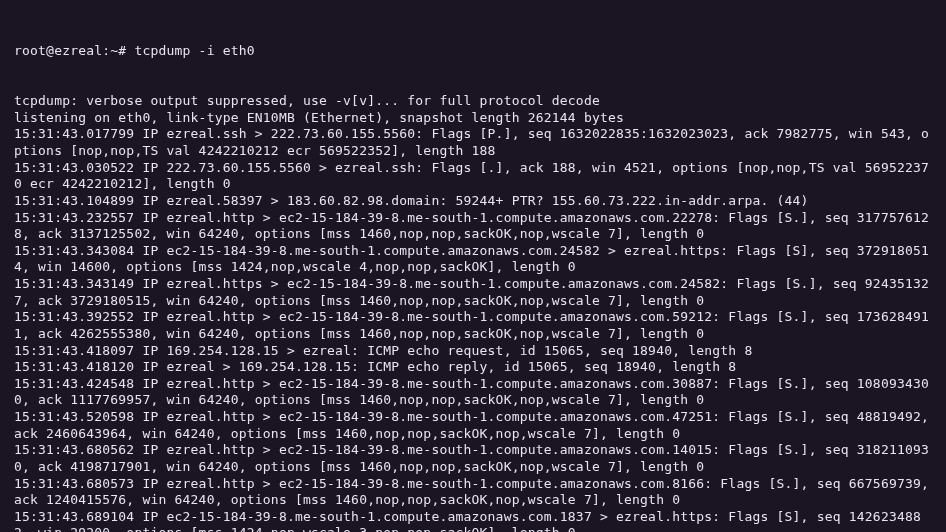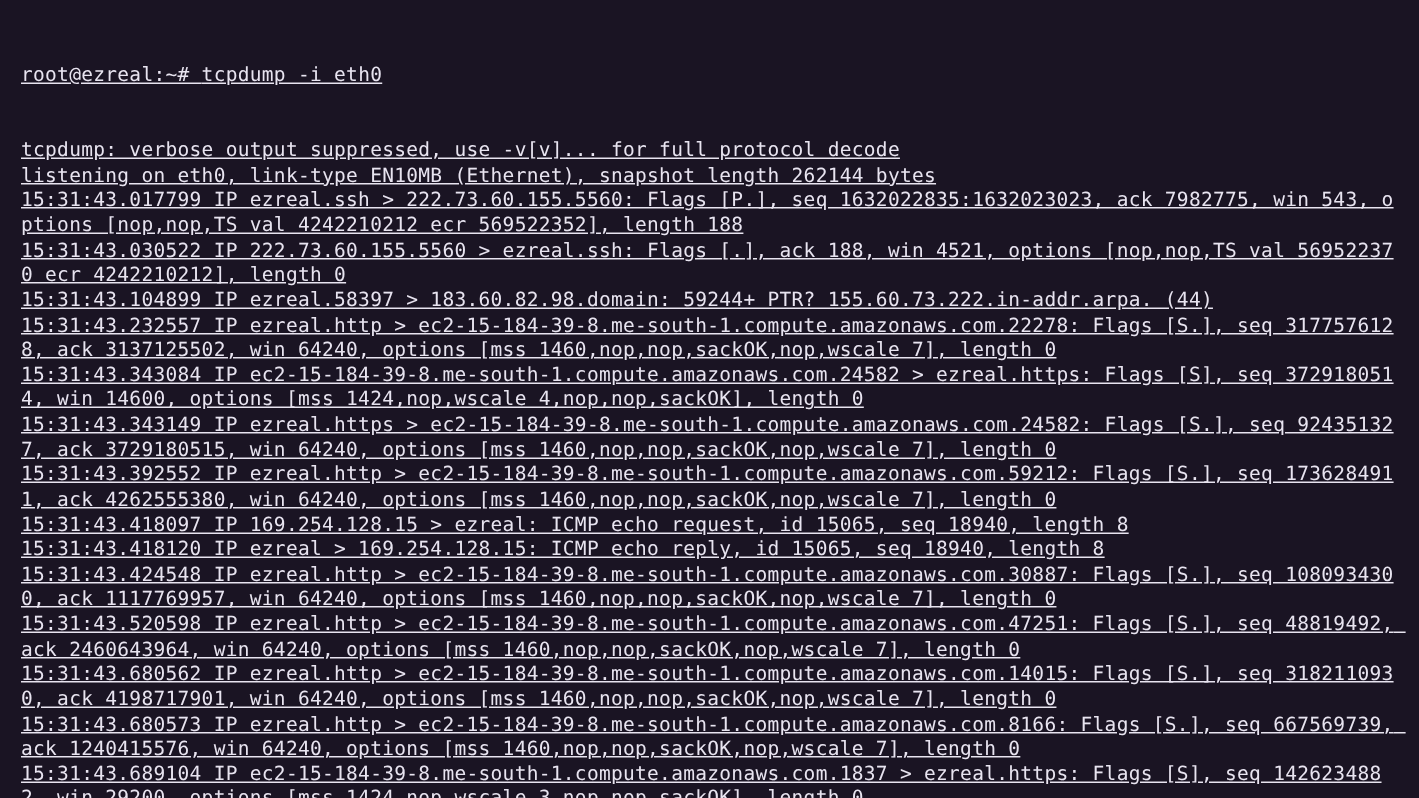--- a/index.html
+++ b/index.html
@@ -14,21 +14,21 @@
       height: 532px;
       overflow: hidden;
       border-radius: 12px;
       letter-spacing: 0.2px;
     }
     .terminal {
       white-space: pre-wrap;
       word-break: break-all;
     }
     .prompt-user { color: #e8e4f0; }
-    .line { display: block; text-decoration: underline; }
+    .line { display: block; }
   </style>
 </head>
 <body>
 
 <div class="terminal">
   <span class="line"><span class="prompt-user">root@ezreal:~# </span><span>tcpdump -i eth0</span></span>
   <div id="lines-container"><span class="line">tcpdump: verbose output suppressed, use -v[v]... for full protocol decode</span><span class="line">listening on eth0, link-type EN10MB (Ethernet), snapshot length 262144 bytes</span><span class="line">15:31:43.017799 IP ezreal.ssh &gt; 222.73.60.155.5560: Flags [P.], seq 1632022835:1632023023, ack 7982775, win 543, options [nop,nop,TS val 4242210212 ecr 569522352], length 188</span><span class="line">15:31:43.030522 IP 222.73.60.155.5560 &gt; ezreal.ssh: Flags [.], ack 188, win 4521, options [nop,nop,TS val 569522370 ecr 4242210212], length 0</span><span class="line">15:31:43.104899 IP ezreal.58397 &gt; 183.60.82.98.domain: 59244+ PTR? 155.60.73.222.in-addr.arpa. (44)</span><span class="line">15:31:43.232557 IP ezreal.http &gt; ec2-15-184-39-8.me-south-1.compute.amazonaws.com.22278: Flags [S.], seq 3177576128, ack 3137125502, win 64240, options [mss 1460,nop,nop,sackOK,nop,wscale 7], length 0</span><span class="line">15:31:43.343084 IP ec2-15-184-39-8.me-south-1.compute.amazonaws.com.24582 &gt; ezreal.https: Flags [S], seq 3729180514, win 14600, options [mss 1424,nop,wscale 4,nop,nop,sackOK], length 0</span><span class="line">15:31:43.343149 IP ezreal.https &gt; ec2-15-184-39-8.me-south-1.compute.amazonaws.com.24582: Flags [S.], seq 924351327, ack 3729180515, win 64240, options [mss 1460,nop,nop,sackOK,nop,wscale 7], length 0</span><span class="line">15:31:43.392552 IP ezreal.http &gt; ec2-15-184-39-8.me-south-1.compute.amazonaws.com.59212: Flags [S.], seq 1736284911, ack 4262555380, win 64240, options [mss 1460,nop,nop,sackOK,nop,wscale 7], length 0</span><span class="line">15:31:43.418097 IP 169.254.128.15 &gt; ezreal: ICMP echo request, id 15065, seq 18940, length 8</span><span class="line">15:31:43.418120 IP ezreal &gt; 169.254.128.15: ICMP echo reply, id 15065, seq 18940, length 8</span><span class="line">15:31:43.424548 IP ezreal.http &gt; ec2-15-184-39-8.me-south-1.compute.amazonaws.com.30887: Flags [S.], seq 1080934300, ack 1117769957, win 64240, options [mss 1460,nop,nop,sackOK,nop,wscale 7], length 0</span><span class="line">15:31:43.520598 IP ezreal.http &gt; ec2-15-184-39-8.me-south-1.compute.amazonaws.com.47251: Flags [S.], seq 48819492, ack 2460643964, win 64240, options [mss 1460,nop,nop,sackOK,nop,wscale 7], length 0</span><span class="line">15:31:43.680562 IP ezreal.http &gt; ec2-15-184-39-8.me-south-1.compute.amazonaws.com.14015: Flags [S.], seq 3182110930, ack 4198717901, win 64240, options [mss 1460,nop,nop,sackOK,nop,wscale 7], length 0</span><span class="line">15:31:43.680573 IP ezreal.http &gt; ec2-15-184-39-8.me-south-1.compute.amazonaws.com.8166: Flags [S.], seq 667569739, ack 1240415576, win 64240, options [mss 1460,nop,nop,sackOK,nop,wscale 7], length 0</span><span class="line">15:31:43.689104 IP ec2-15-184-39-8.me-south-1.compute.amazonaws.com.1837 &gt; ezreal.https: Flags [S], seq 1426234882, win 29200, options [mss 1424,nop,wscale 3,nop,nop,sackOK], length 0</span></div>
 </div>
 
 </body></html>

